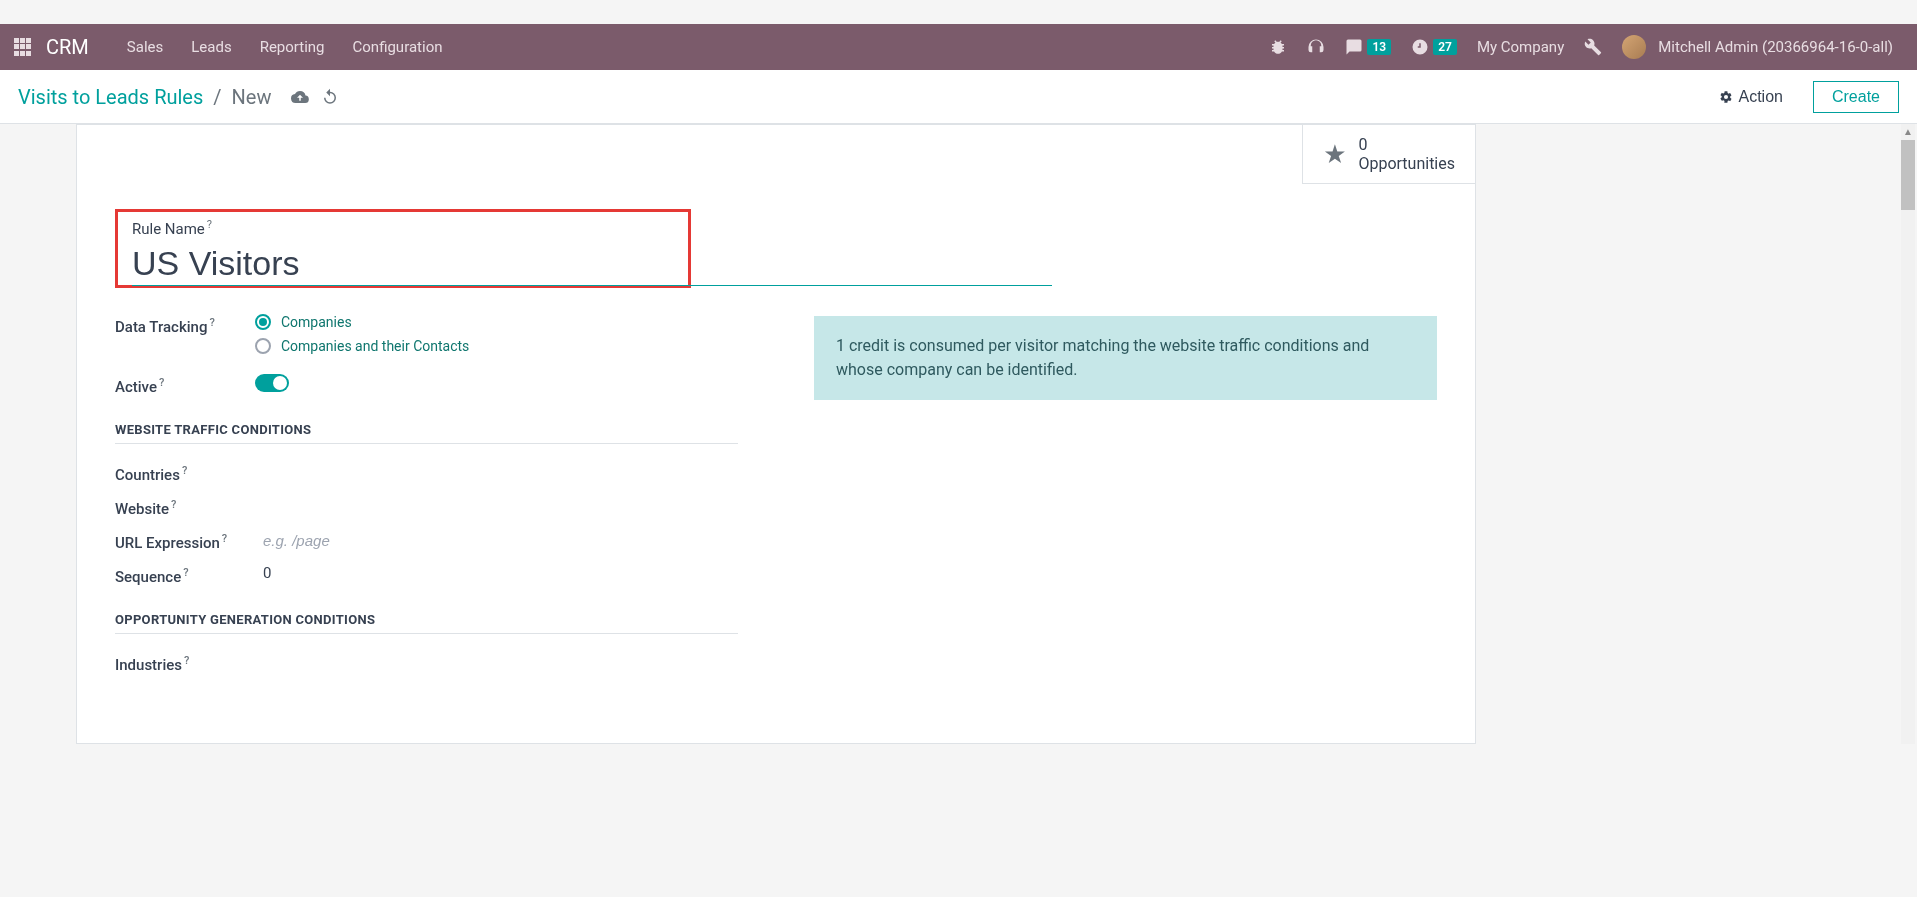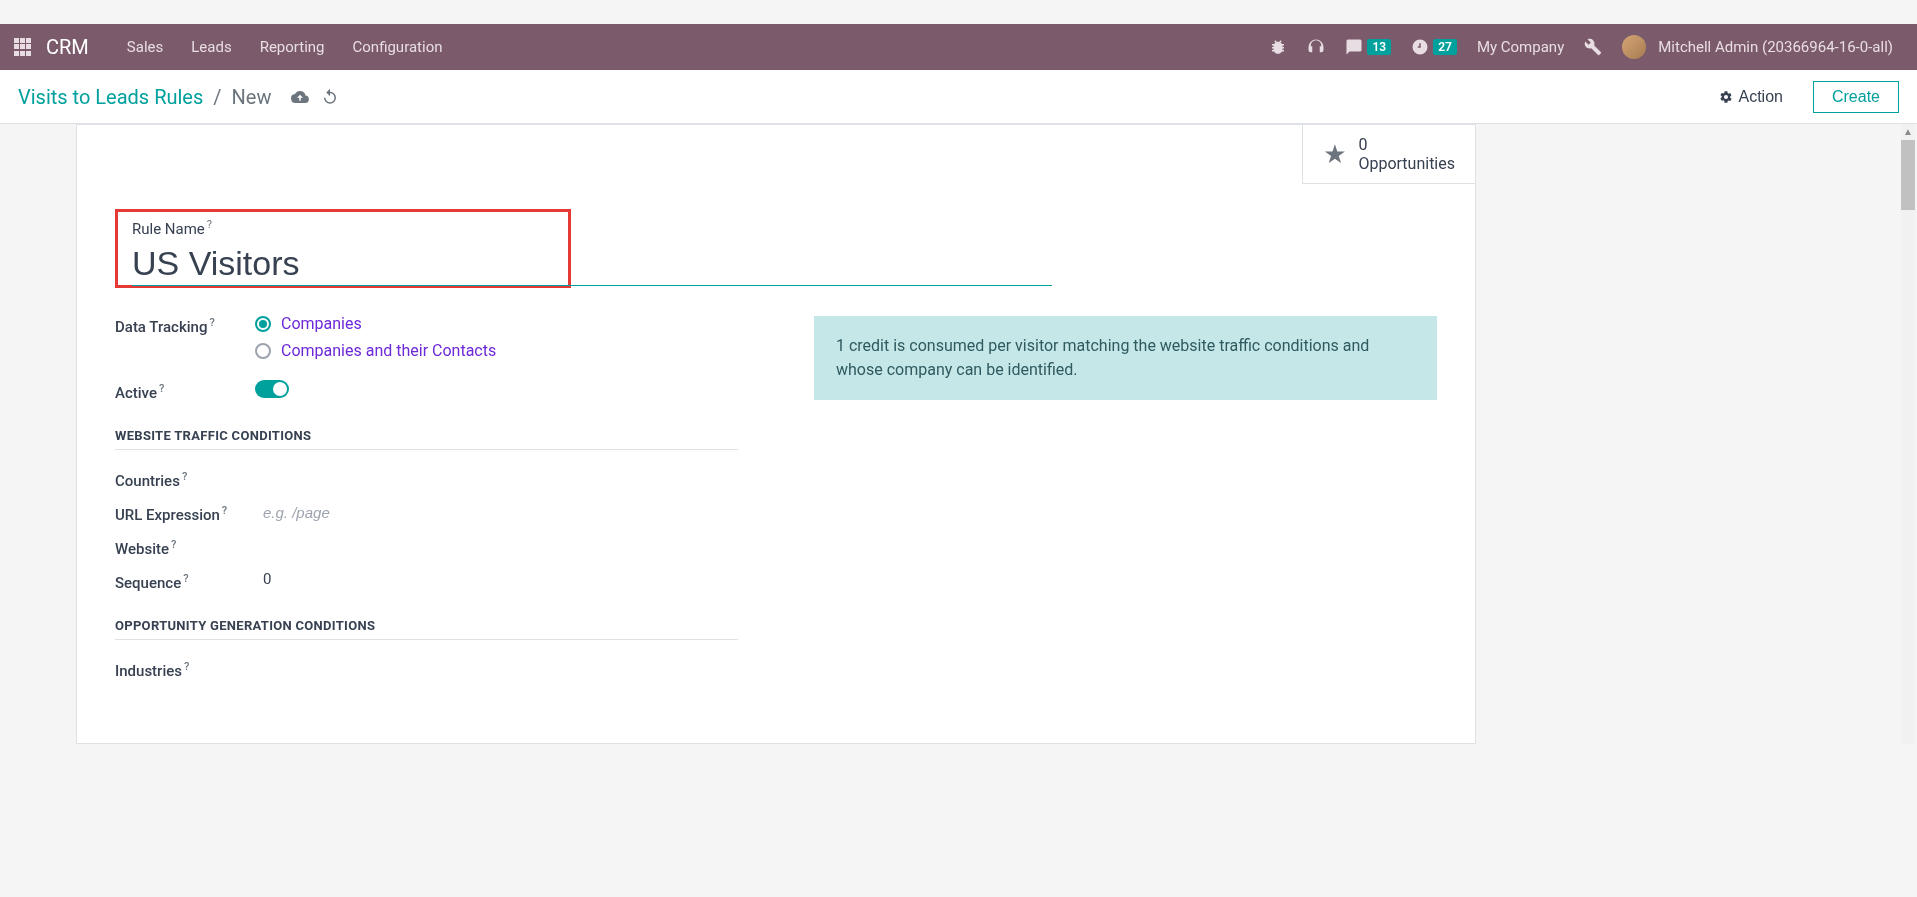--- a/index.html
+++ b/index.html
@@ -176,21 +176,21 @@
   .stat-text .num { color: #374151; font-size: 16px; }
   .stat-text .lbl { color: #374151; font-size: 16px; }
   .form-inner {
     padding: 28px 38px;
     padding-top: 84px;
   }
   .rule-name-block {
     border: 3px solid #e53935;
     padding: 6px 14px 0 14px;
     margin-bottom: 26px;
-    width: 456px;
+    width: 576px;
     position: relative;
   }
   .rule-name-label {
     font-size: 15px;
     color: #374151;
     position: relative;
   }
   .help-q {
     font-size: 11px;
     color: #6c757d;
@@ -249,21 +249,21 @@
   .radio-circle.checked {
     border-color: #00a09d;
   }
   .radio-circle.checked::after {
     content: "";
     width: 8px;
     height: 8px;
     background: #00a09d;
     border-radius: 50%;
   }
-  .radio-label { font-size: 16px; color: #6d28d9; }
+  .radio-label { font-size: 14px; color: #0f766e; }
   .toggle {
     width: 34px;
     height: 18px;
     background: #00a09d;
     border-radius: 10px;
     position: relative;
     cursor: pointer;
   }
   .toggle::after {
     content: "";
@@ -433,32 +433,32 @@
 
           <div class="field-row">
             <div class="field-label">
               <span>Countries</span><span class="help-q">?</span>
             </div>
             <div class="field-value"></div>
           </div>
 
           <div class="field-row">
             <div class="field-label">
+              <span>Website</span><span class="help-q">?</span>
+            </div>
+            <div class="field-value"></div>
+          </div>
+
+          <div class="field-row">
+            <div class="field-label">
               <span>URL Expression</span><span class="help-q">?</span>
             </div>
             <div class="field-value">
               <input class="plain-input" placeholder="e.g. /page" style="">
             </div>
-          </div>
-
-          <div class="field-row">
-            <div class="field-label">
-              <span>Website</span><span class="help-q">?</span>
-            </div>
-            <div class="field-value"></div>
           </div>
 
           <div class="field-row">
             <div class="field-label">
               <span>Sequence</span><span class="help-q">?</span>
             </div>
             <div class="field-value">
               <span class="val-text">0</span>
             </div>
           </div>

